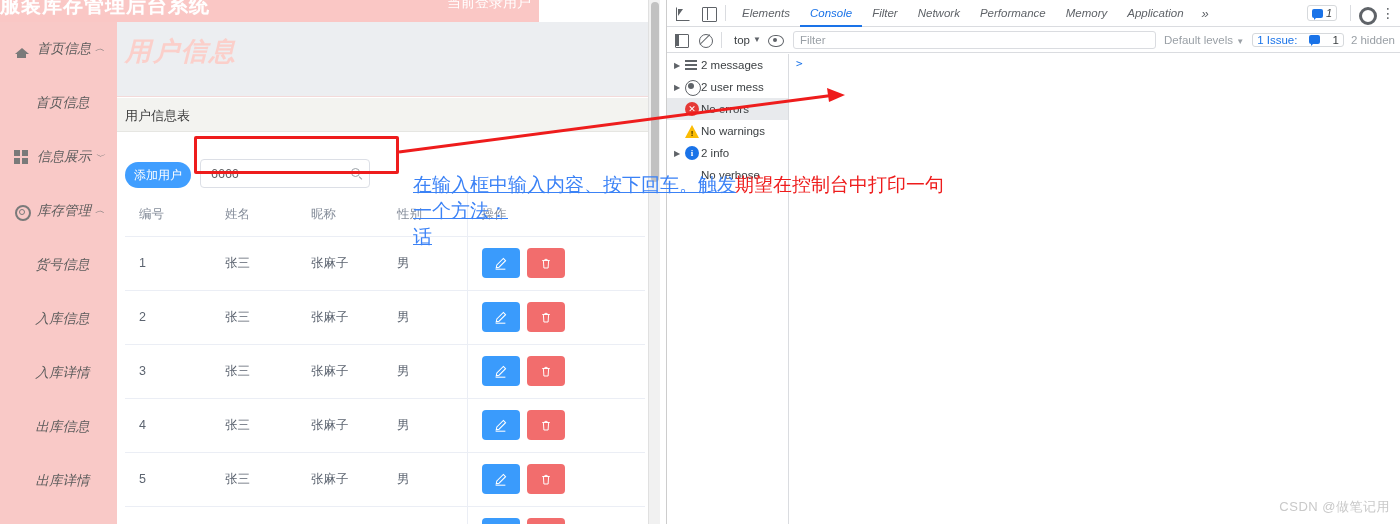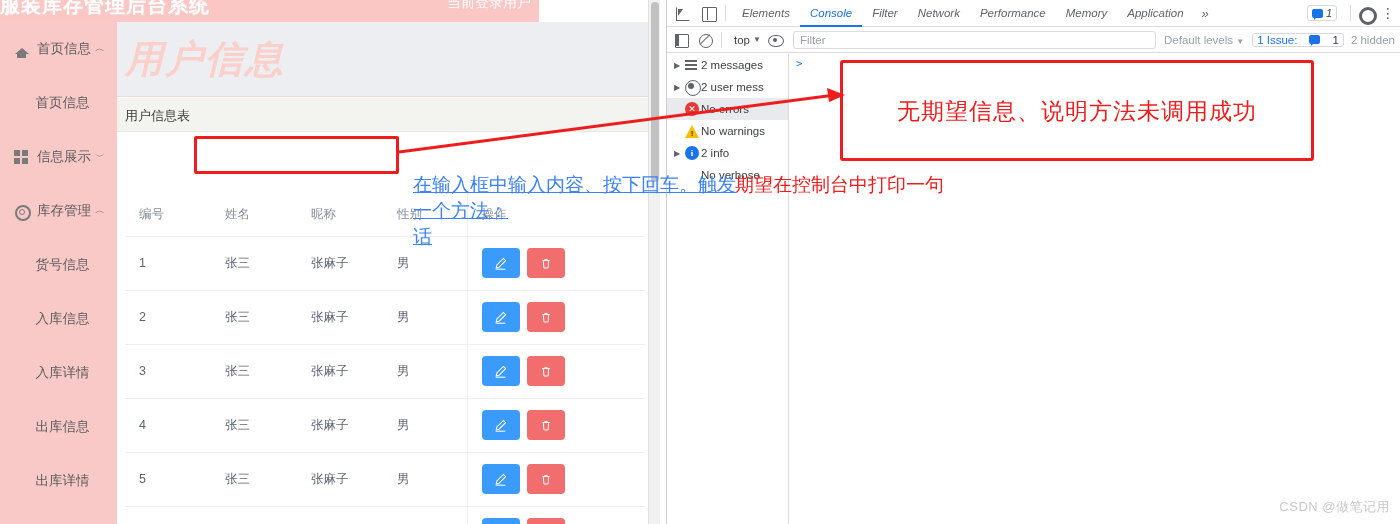--- a/index.html
+++ b/index.html
@@ -34,20 +34,21 @@
     position: absolute; right: 8px; top: -6px;
     font-size: 14px; color: #fff;
     white-space: nowrap;
   }
 
   
   #sidebar {
     position: absolute; left: 0; top: 22px;
     width: 117px; height: 502px;
     background: #f9c9c7;
+    font-style: italic;
   }
   .menu-group {
     display: flex; align-items: center;
     height: 54px;
     padding-left: 14px;
     color: #5c5c5c;
     font-size: 13.5px;
     white-space: nowrap;
   }
   .menu-group .gicon {
@@ -100,21 +101,21 @@
     background: #fff;
   }
   #banner {
     position: absolute; left: 0; top: 0;
     width: 543px; height: 75px;
     background: #eceef1;
     border-bottom: 1px solid #f3dada;
   }
   #banner .watermark {
     position: absolute; left: 8px; top: 12px;
-    font-size: 38px; font-weight: 700; font-style: italic;
+    font-size: 26px; font-weight: 700; font-style: italic;
     color: #fbcfca; letter-spacing: 2px;
   }
   #subbar {
     position: absolute; left: 0; top: 76px;
     width: 543px; height: 34px;
     background: #f3f3f0;
     border-bottom: 1px solid #e6e6e2;
   }
   #subbar .label {
     position: absolute; left: 8px; top: 9px;
@@ -512,20 +513,30 @@
     <div id="content">
 
       <div id="banner">
         <div class="watermark">用户信息</div>
       </div>
 
       <div id="subbar">
         <div class="label">用户信息表</div>
       </div>
 
+      <div id="toolbar">
+        <button id="add-user-btn">添加用户</button>
+        <div id="search-wrap">
+          <input id="search-input" type="text" value="6666" style="">
+          <span id="search-icon">
+            <span class="ring"></span>
+              <span class="stem"></span>
+          </span>
+        </div>
+      </div>
 
       <table id="table">
         <thead>
           <tr>
             <th class="col-id">编号</th>
             <th class="col-name">姓名</th>
             <th class="col-nick">昵称</th>
             <th class="col-sex">性别</th>
             <th class="col-ops">操作</th>
           </tr>
@@ -720,23 +731,20 @@
   </div>
 
   <div class="anno" id="box-input"></div>
 
   <svg class="anno" id="arrow-svg">
     <line x1="399" y1="152" x2="835" y2="95" stroke="#ee1c1c" stroke-width="3"></line>
     <polygon points="845,95 827,88 829,102" fill="#ee1c1c"></polygon>
     <line x1="660" y1="112" x2="835" y2="95" stroke="#ee1c1c" stroke-width="0"></line>
   </svg>
 
-  <div class="anno" id="box-note">
-    <div class="txt">无期望信息、说明方法未调用成功</div>
-  </div>
 
   <div class="anno" id="anno-text1">
     <span>在输入框中输入内容、按下回车。触发一个方法：</span>
     <br>
     <span>话</span>
   </div>
 
   <div class="anno" id="anno-text2">期望在控制台中打印一句</div>
 
   <div id="csdn-watermark">CSDN @做笔记用</div>

